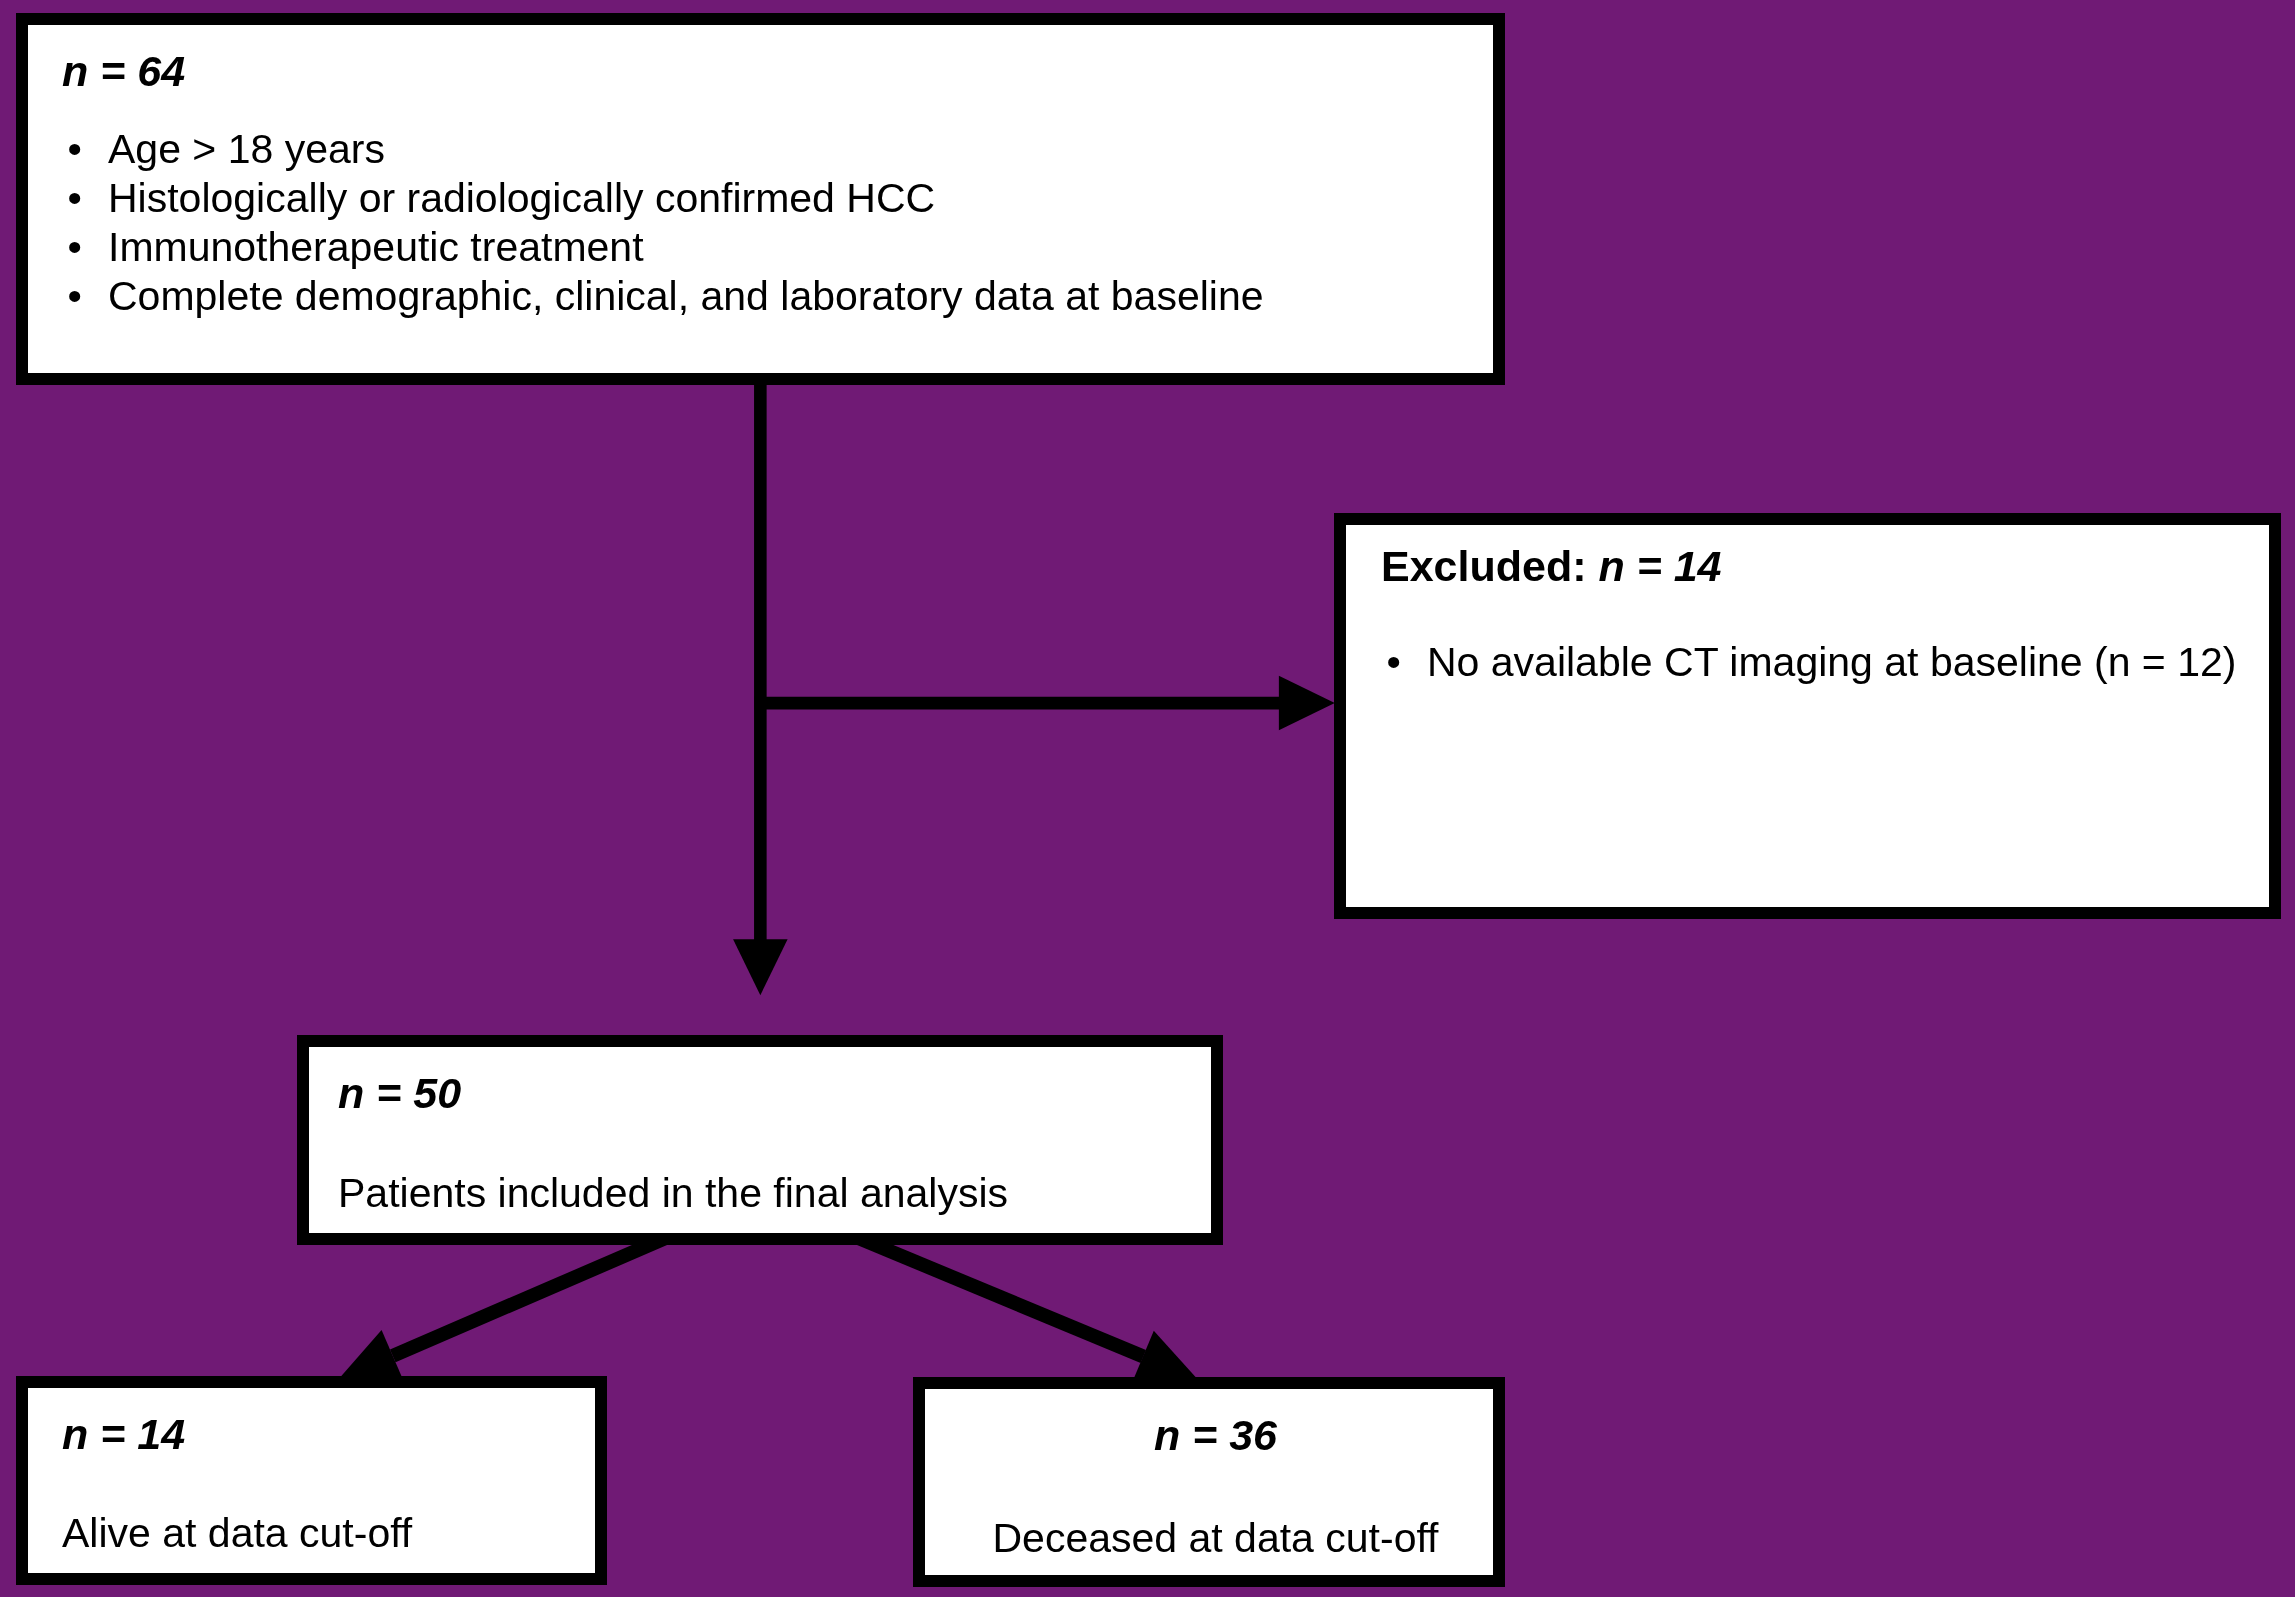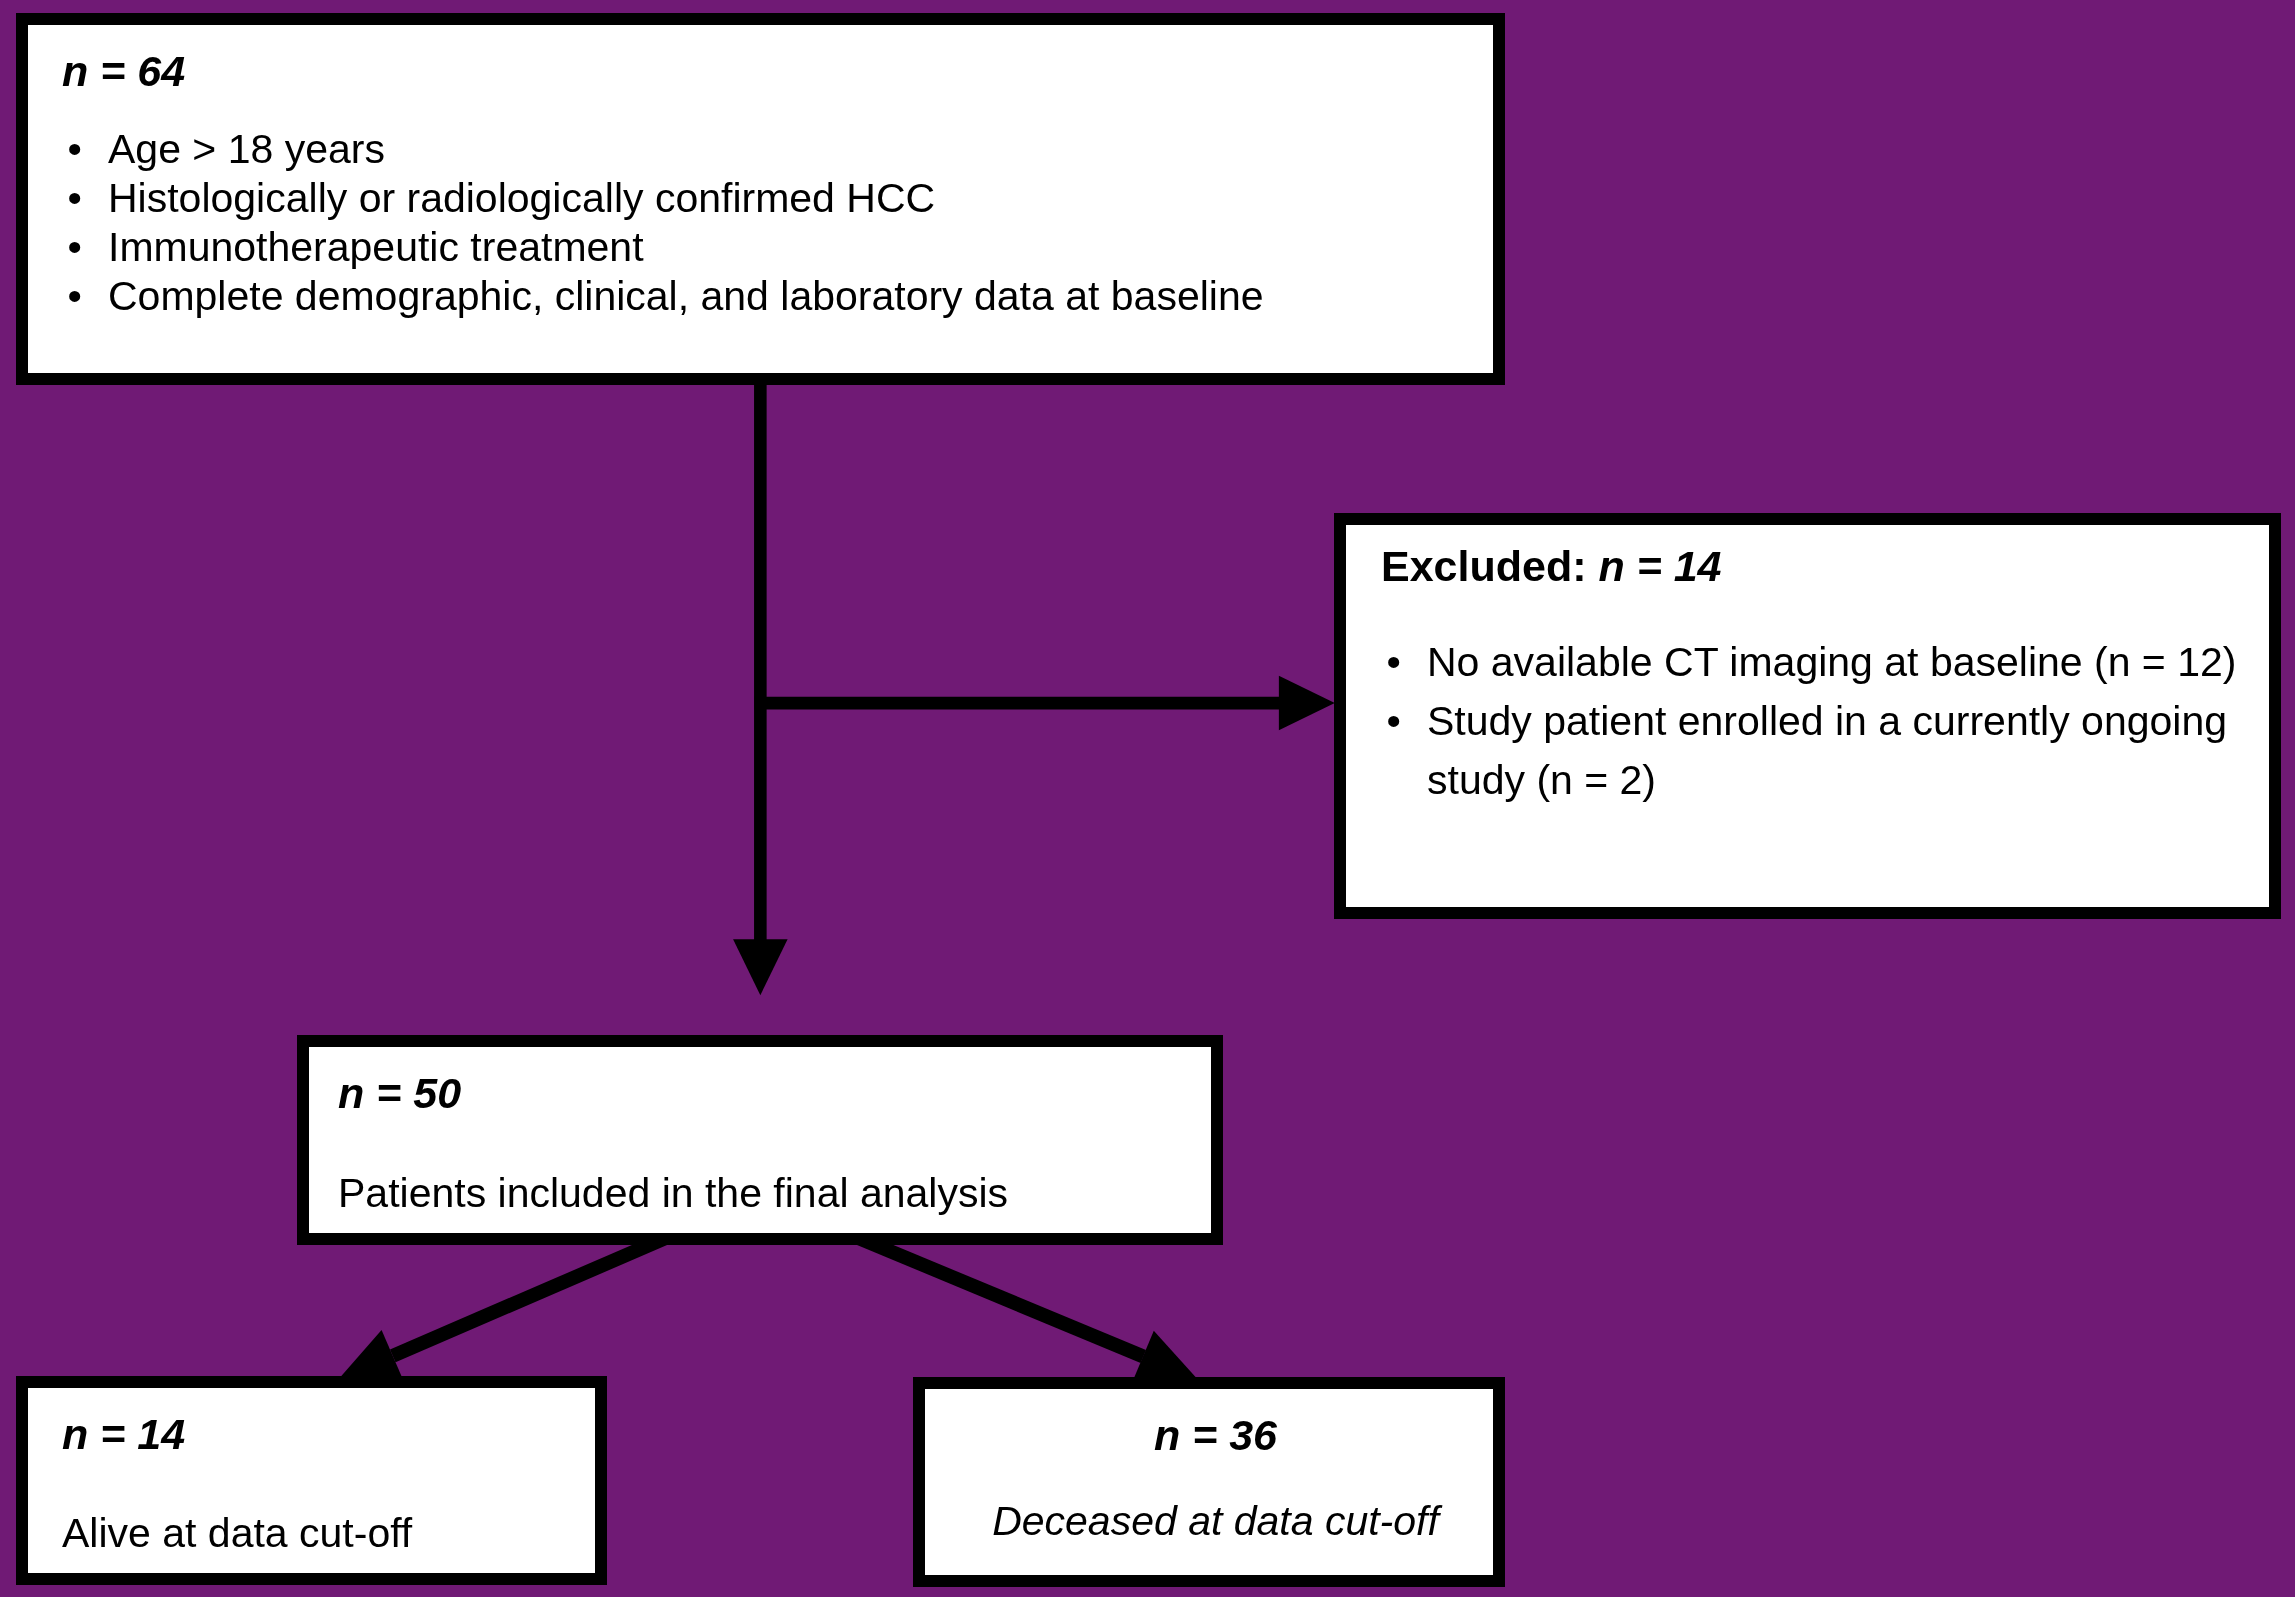--- a/index.html
+++ b/index.html
@@ -88,22 +88,21 @@
   }
   #box-alive .label-text {
     margin-top: 49px;
   }
   #box-deceased {
     left: 913px; top: 1377px; width: 592px; height: 210px;
     padding: 21px 21px 0 34px;
     text-align: center;
   }
   #box-deceased .label-text {
-    margin-top: 36px;
-    font-style: italic;
+    margin-top: 53px;
   }
 </style>
 </head>
 <body>
 
 <div id="canvas">
 
   <svg id="arrows" width="2295" height="1597" viewBox="0 0 3284 2285">
 
     <line x1="1088" y1="536" x2="1088" y2="1352" stroke="#000000" stroke-width="18"></line>
@@ -128,21 +127,20 @@
         <li>Complete demographic, clinical, and laboratory data at baseline</li>
       </ul>
   </div>
 
   <div class="box" id="box-excluded">
     <div class="count">
       <span class="count-prefix">Excluded: </span><span>n = 14</span>
     </div>
     <ul class="bullets">
         <li>No available CT imaging at baseline (n = 12)</li>
-        <li>Study patient enrolled in a currently ongoing study (n = 2)</li>
       </ul>
   </div>
 
   <div class="box" id="box-included">
     <div class="count">n = 50</div>
     <div class="label-text">Patients included in the final analysis</div>
   </div>
 
   <div class="box" id="box-alive">
     <div class="count">n = 14</div>

